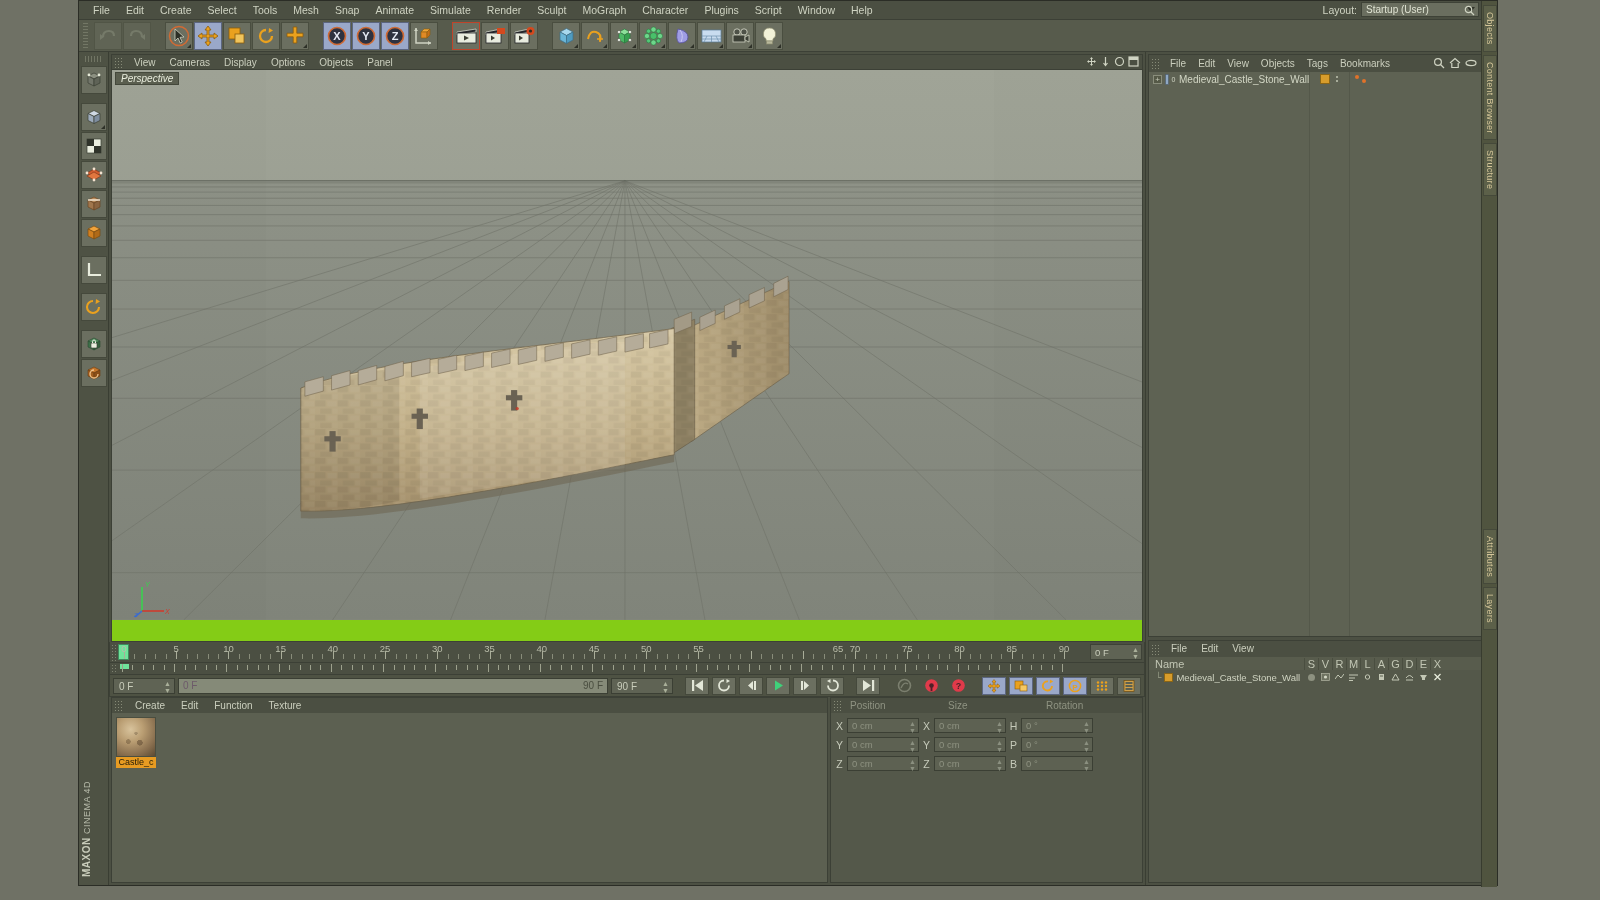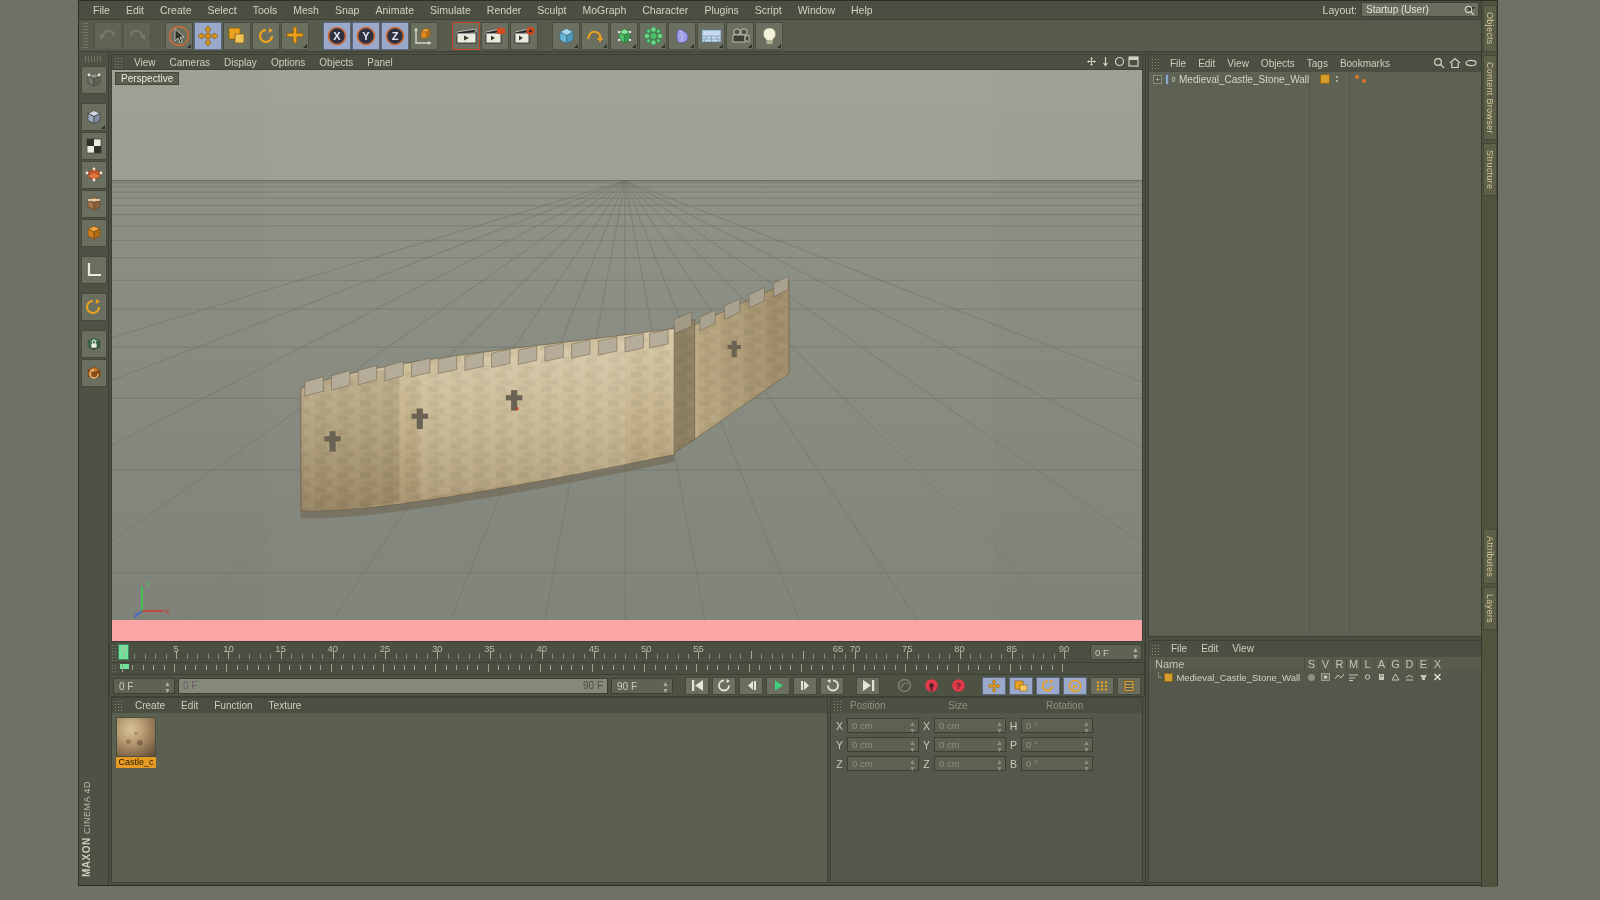--- a/index.html
+++ b/index.html
@@ -117,21 +117,22 @@
   .vp-menubar{height:15px;background:#4b4f42;display:flex;align-items:center;
     padding-left:2px;position:relative;border:1px solid #3c4036;border-bottom:none;}
   .vp-menubar .dots{width:9px;height:11px;margin-right:4px;
     background-image:radial-gradient(#868a77 40%, transparent 41%);
     background-size:3px 3px;}
   .vp-menubar .mi{font-size:10px;color:#cbcfbe;padding:0 7px;line-height:15px;}
   .vp-icons{position:absolute;right:3px;top:1px;display:flex;gap:3px;align-items:center;}
   .vp {
     flex:1; position:relative; overflow:hidden; min-height:0;
     border:1px solid #3c4036;
-    background:#fca5a5;
+    background:#84cc16;
+    font-style:italic;
   }
   .vp-label{
     position:absolute;left:3px;top:2px;font-size:10px;color:#e8ecdc;
     background:#5a5e4f;padding:0px 5px;border:1px solid #44483b;z-index:5;
   }
   .axis-gizmo{position:absolute;left:22px;bottom:22px;width:40px;height:40px;z-index:5;}
 
   
   .timeline{height:21px;background:#4b4f42;border:1px solid #3c4036;border-top:none;
     position:relative;display:flex;align-items:center;overflow:hidden;}

